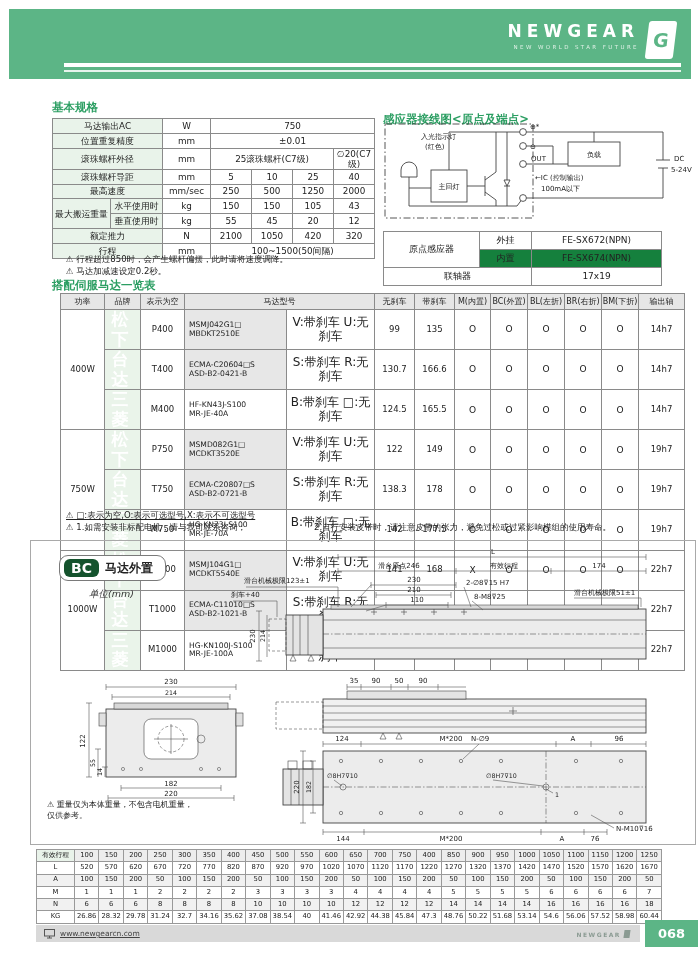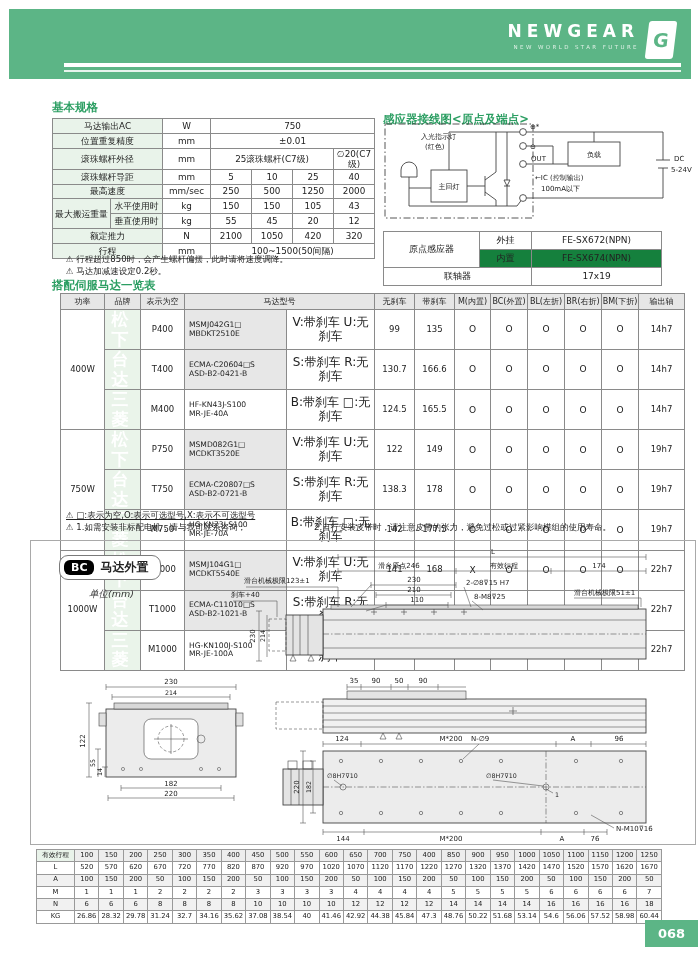--- a/index.html
+++ b/index.html
@@ -42,21 +42,21 @@
   .stroke{position:absolute;left:36px;top:849px;width:626px;border:1.3px solid #444;font-size:6.8px;}
   .stroke td{height:11.3px;border:1px solid #999;}
   .stroke tr.hd td{background:#ededed;}
   .stroke tr.alt td{background:#f1f1f1;}
   .stroke tr.hd td.rowlab{background:#e9f3ea;}
   .stroke tr.hd{border-bottom:1.3px solid #444;}
   
   .drawbox{position:absolute;left:30px;top:540px;width:664px;height:303px;border:1px solid #a9a9a9;}
   .badge{position:absolute;left:28px;top:14px;display:flex;align-items:center;gap:6px;
          border:1.5px solid #7a7a7a;border-radius:9px;padding:3px 12px 3px 4px;background:#fff;}
-  .badge-code{background:#000000;color:#fff;font-weight:bold;font-size:11px;padding:1px 7px;border-radius:6px;}
+  .badge-code{background:#14532d;color:#fff;font-weight:bold;font-size:14px;padding:1px 7px;border-radius:6px;}
   .badge-label{font-size:12px;font-weight:bold;color:#222;}
   .unitlbl{position:absolute;left:58px;top:47px;font-size:9.5px;color:#333;font-style:italic;}
   .wnote{position:absolute;left:16px;top:258px;font-size:8px;color:#222;line-height:1.4;}
   
   svg text{font-family:"DejaVu Sans","Liberation Sans",sans-serif;font-size:7px;fill:#222;}
   svg text.sm{font-size:6.3px;}
   
   .footbar{position:absolute;left:36px;top:925px;width:604px;height:17px;background:#d9d9d9;}
   .footlink{position:absolute;left:24px;top:4px;font-size:7.5px;color:#444;text-decoration:underline;}
   .monicon{position:absolute;left:8px;top:4px;}
@@ -650,20 +650,24 @@
       <text x="564" y="300" text-anchor="middle">76</text>
       <text x="585" y="290">N-M10⊽16</text>
       <text transform="rotate(-90 268 246)" x="268" y="246" text-anchor="middle">220</text>
       <text transform="rotate(-90 280 246)" x="280" y="246" text-anchor="middle" class="sm">182</text>
     </svg>
     <div class="badge">
       <span class="badge-code">BC</span>
       <span class="badge-label">马达外置</span>
     </div>
     <div class="unitlbl">单位(mm)</div>
+    <div class="wnote">
+      <div>⚠ 重量仅为本体重量，不包含电机重量，</div>
+      <div>仅供参考。</div>
+    </div>
   </div>
 
   <table class="stroke">
     <colgroup id="stroke-cols">
         <col style="width:38px">
         <col>
         <col>
         <col>
         <col>
         <col>
@@ -846,15 +850,27 @@
           <td>53.14</td>
           <td>54.6</td>
           <td>56.06</td>
           <td>57.52</td>
           <td>58.98</td>
           <td>60.44</td>
         </tr>
       </tbody>
   </table>
 
+  <div class="footbar">
+    <svg class="monicon" width="11" height="10" viewBox="0 0 11 10">
+      <rect x="0.5" y="0.5" width="10" height="6.5" fill="none" stroke="#555"></rect>
+      <line x1="3" y1="9" x2="8" y2="9" stroke="#555"></line>
+      <line x1="5.5" y1="7" x2="5.5" y2="9" stroke="#555"></line>
+    </svg>
+    <span class="footlink">www.newgearcn.com</span>
+    <span class="footlogo">
+      <span>NEWGEAR</span>
+        <span class="mk"></span>
+    </span>
+  </div>
   <div class="pagebox">068</div>
 
 </div>
 
 </body></html>

